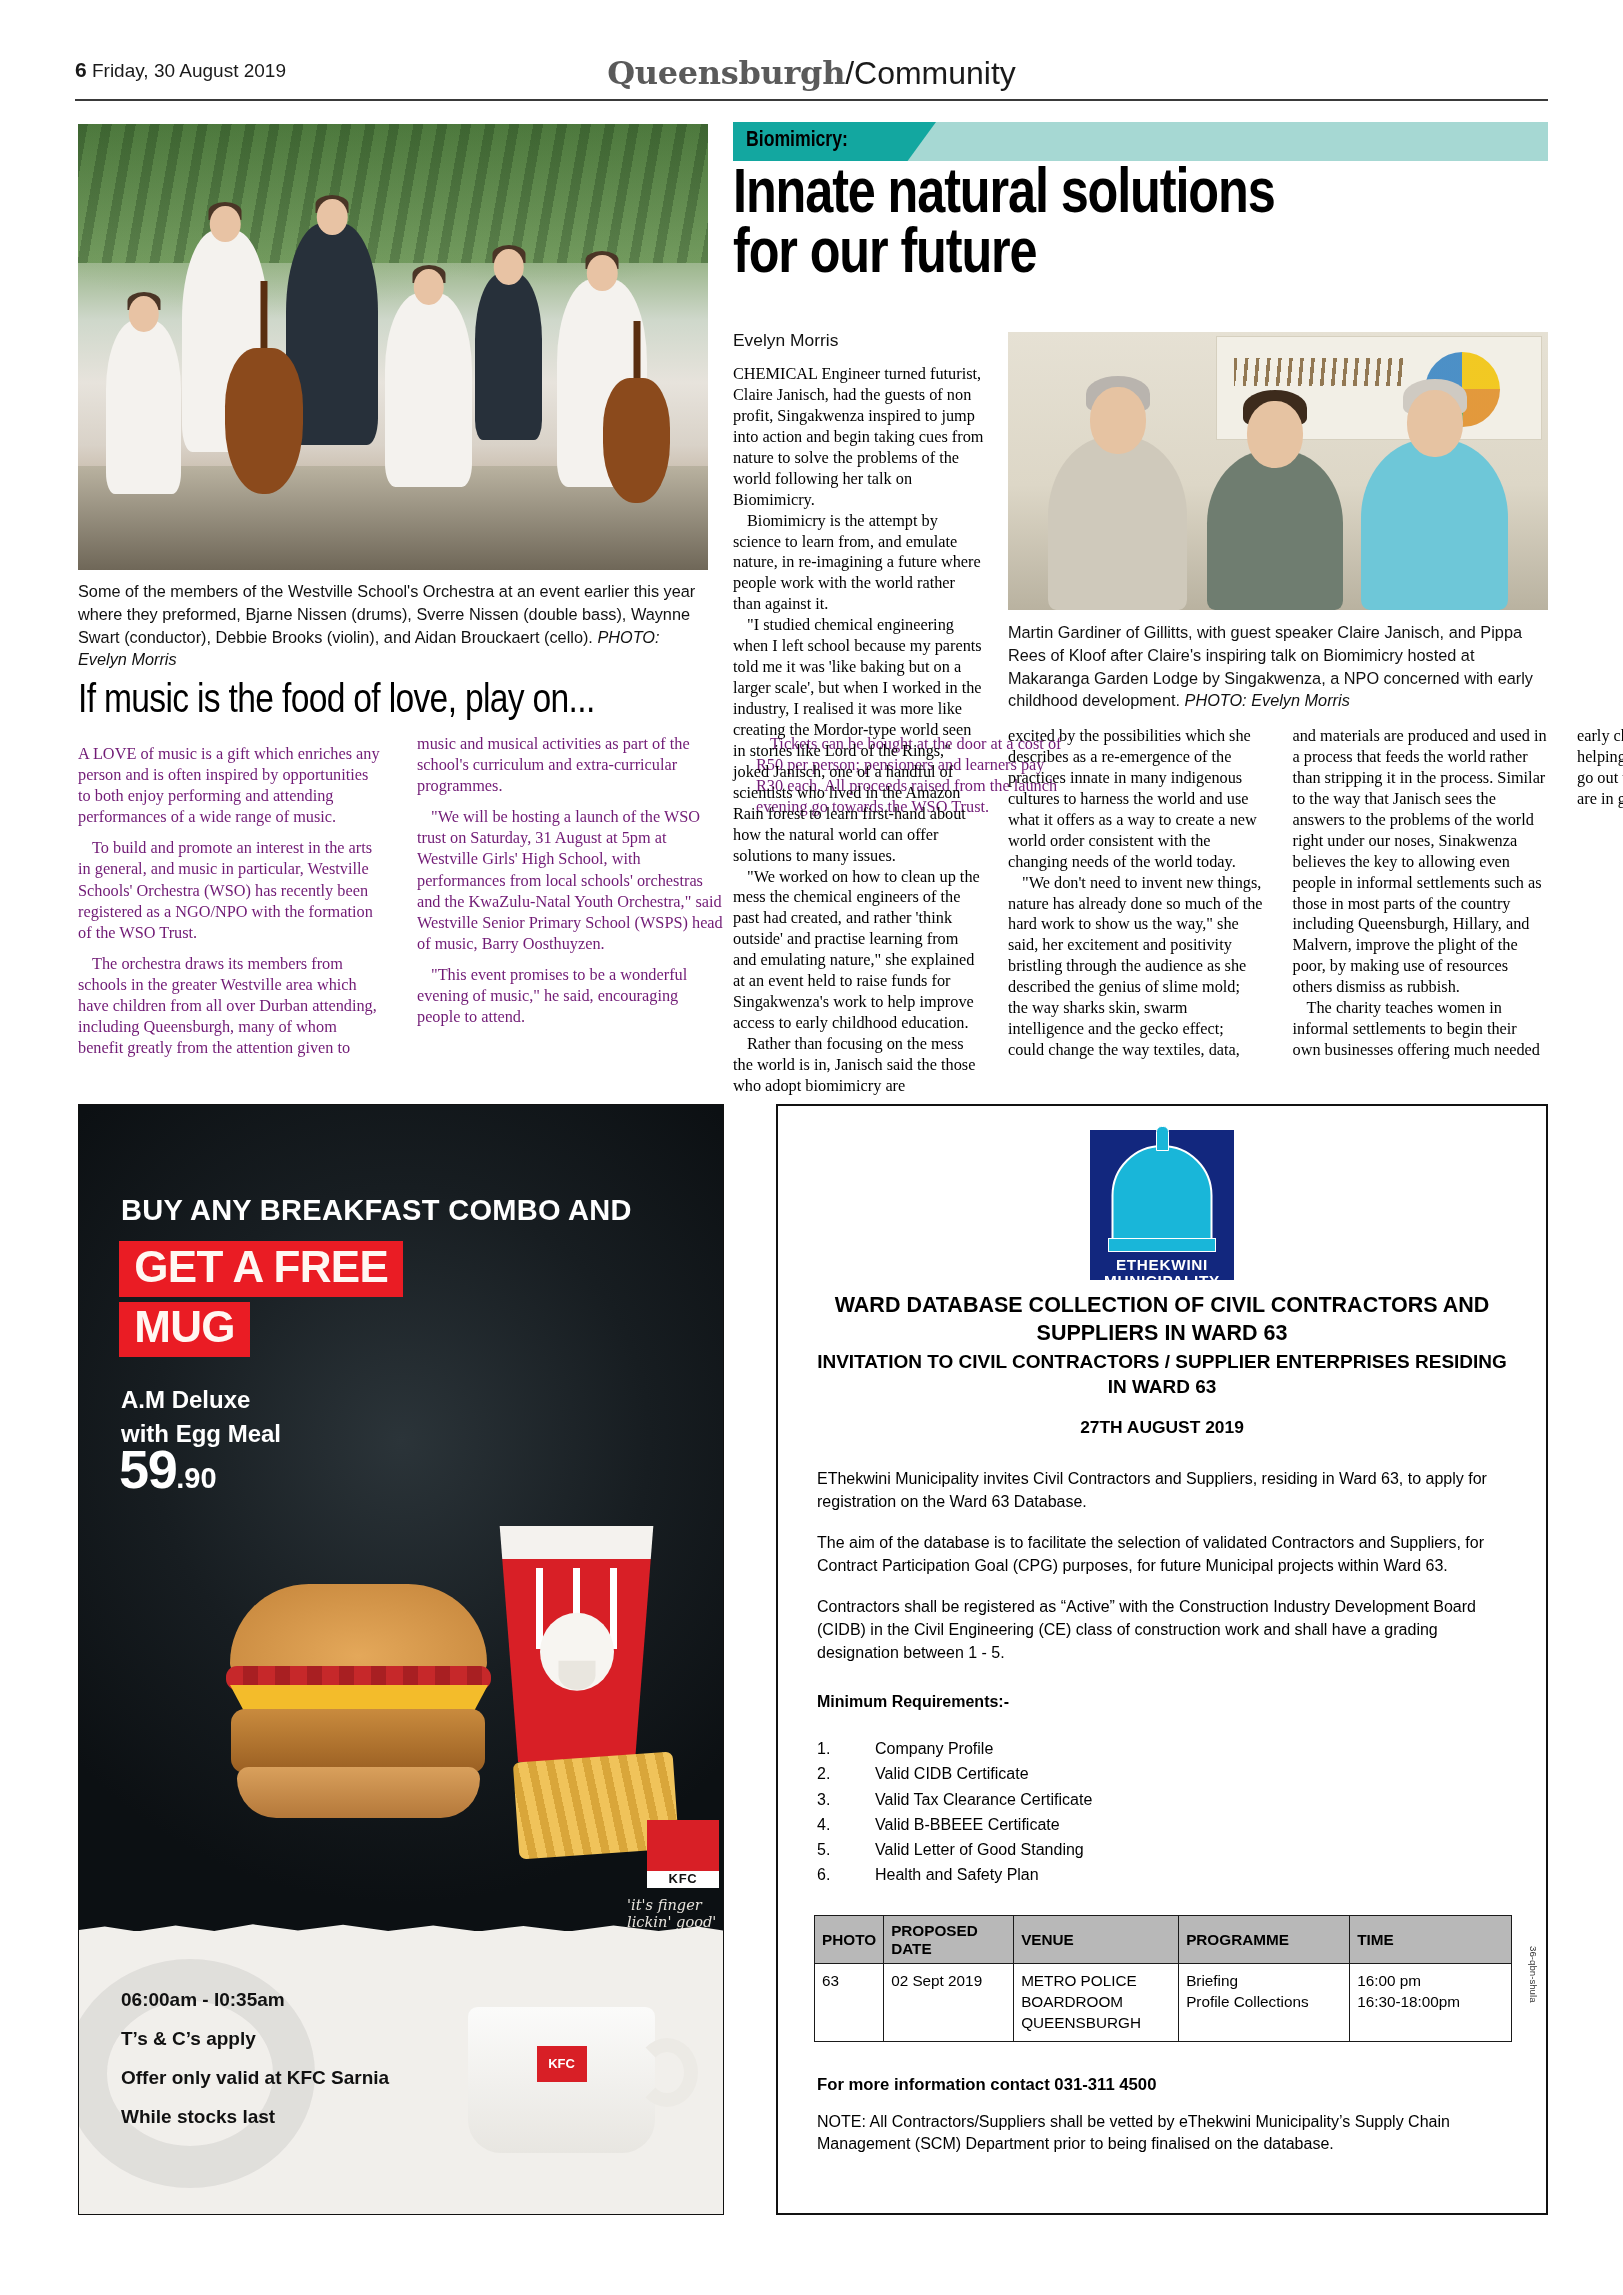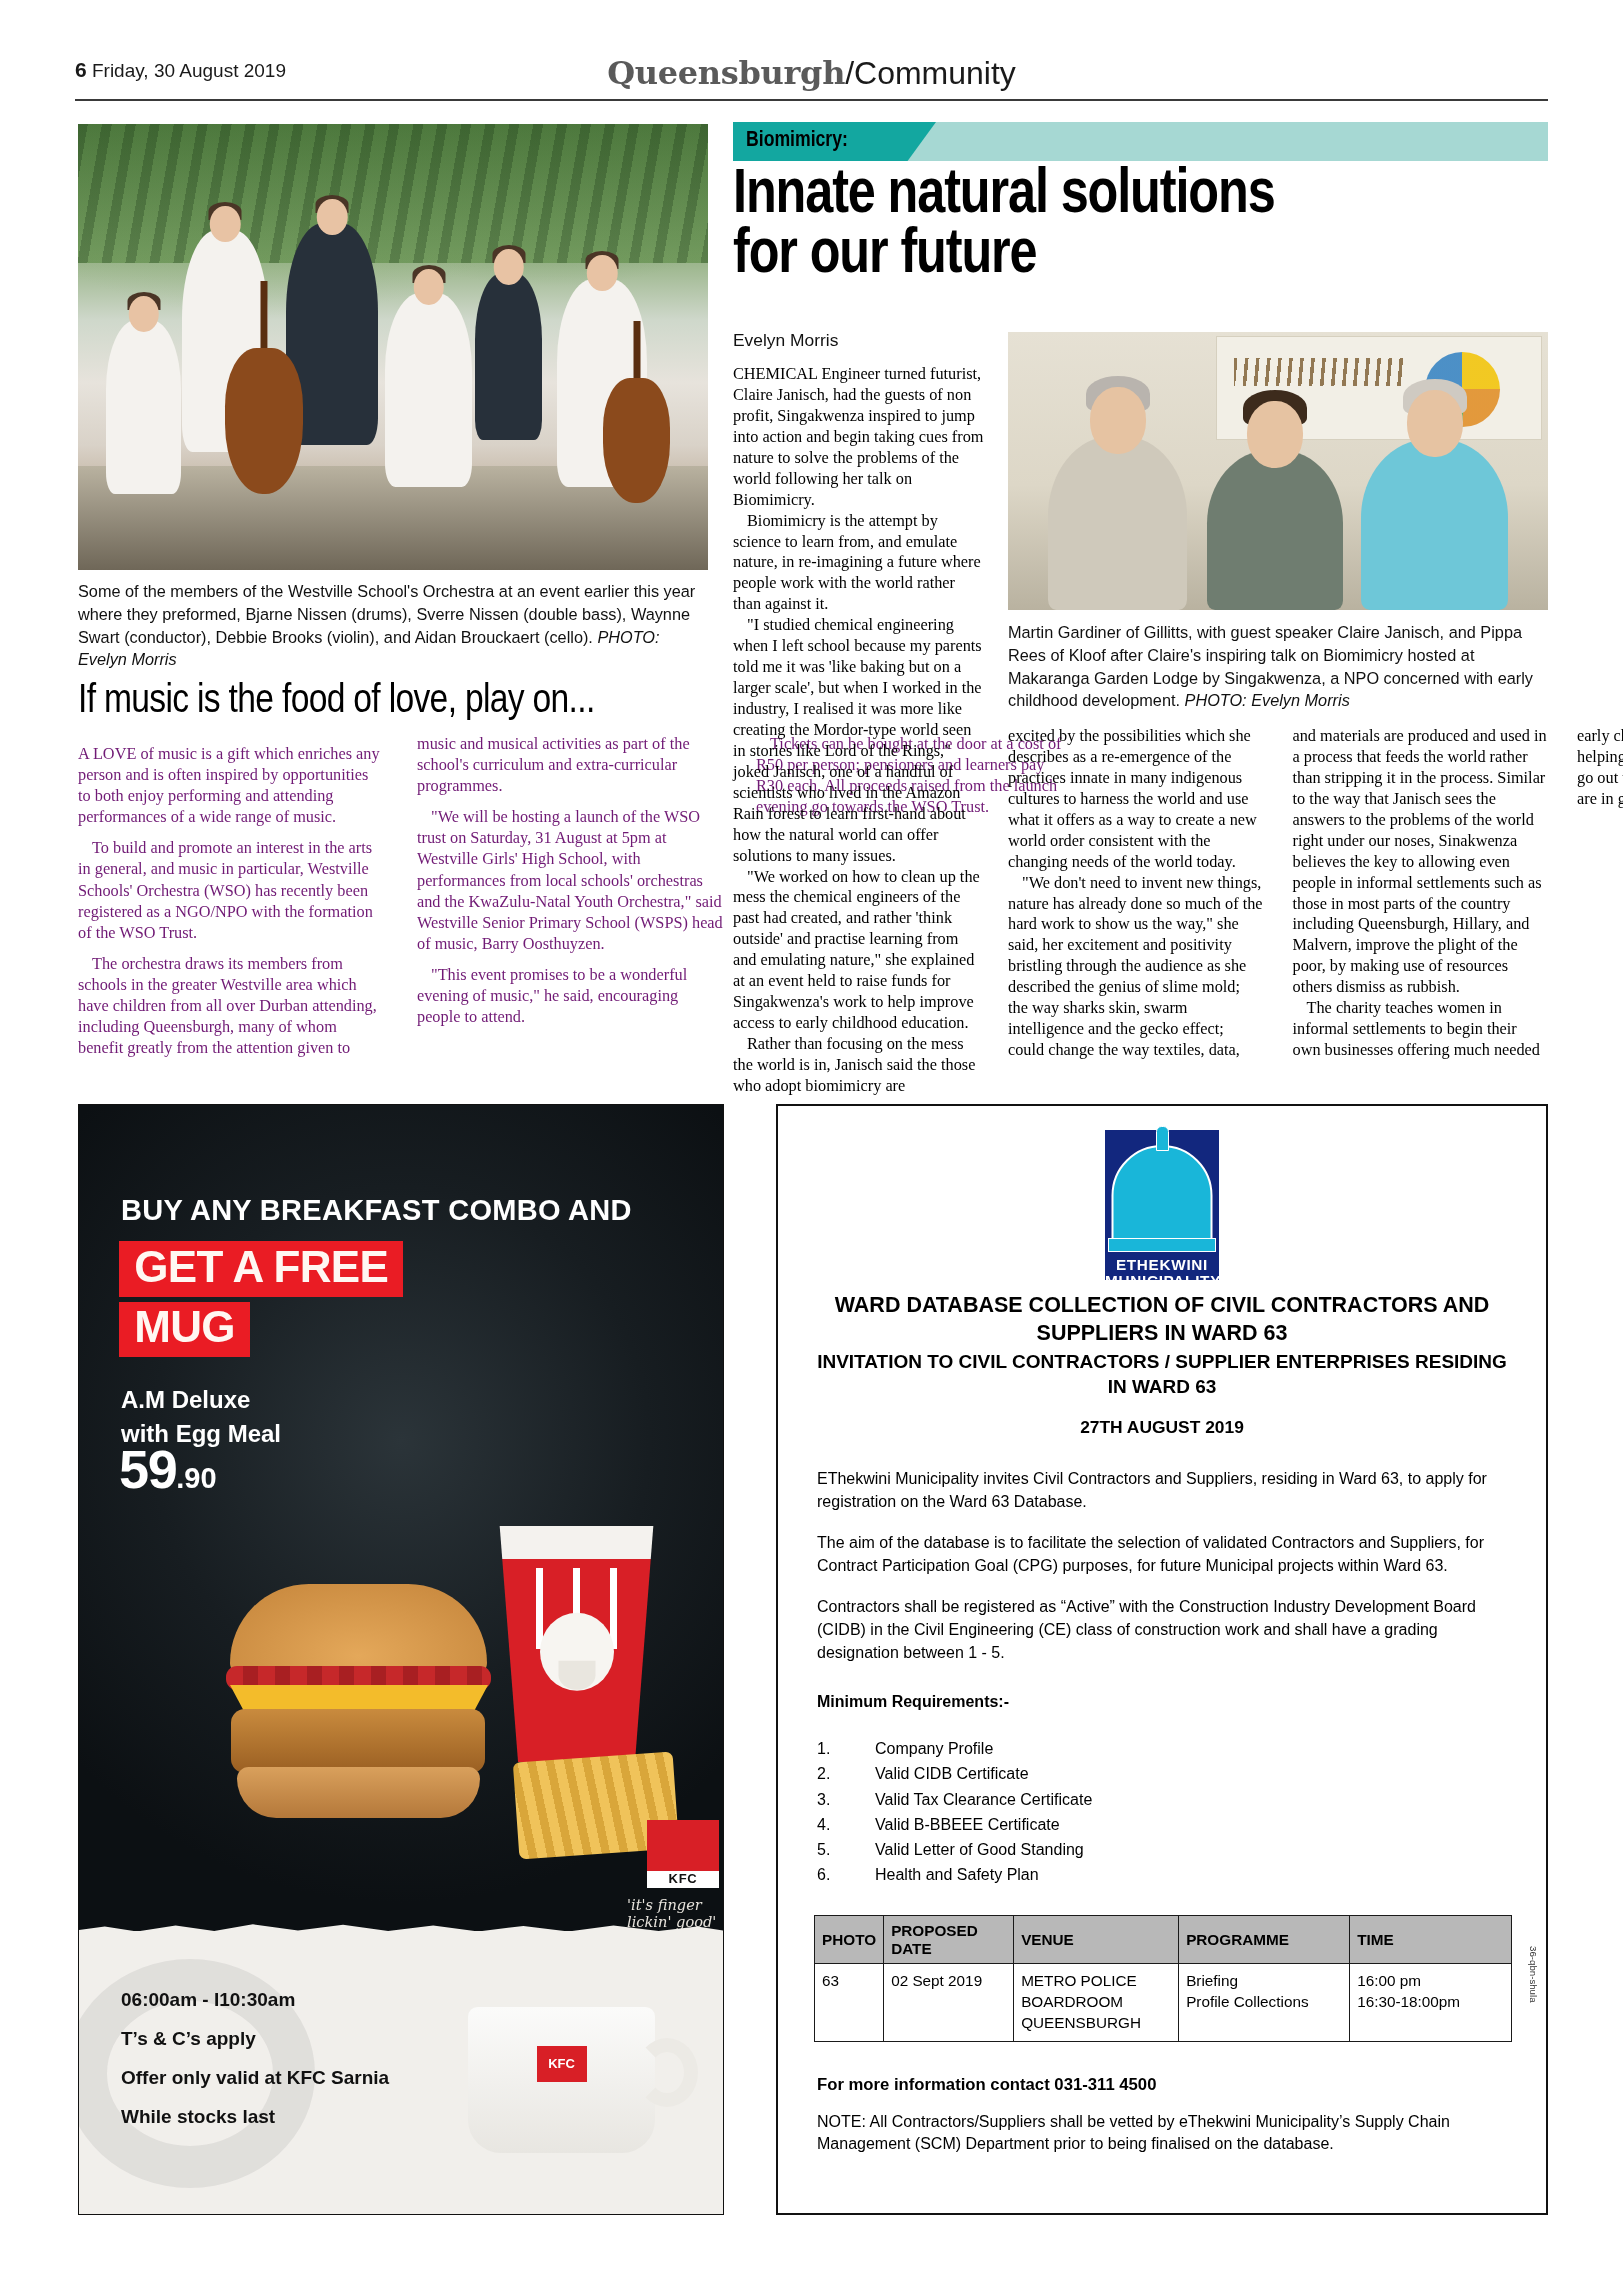--- a/index.html
+++ b/index.html
@@ -185,21 +185,21 @@
   .kfc-mugpic .lg { position:absolute; left:50%; top:39px; transform:translateX(-50%);
     width:50px; height:36px; background:#d81f26; }
   .kfc-mugpic .lg::after { content:"KFC"; position:absolute; left:0; right:0; top:9.7px;
     text-align:center; color:#fff; font-family:"Liberation Sans",sans-serif; font-weight:bold;
     font-size:13px; }
 
   
   .muni { position:absolute; left:776px; top:1104px; width:772px; height:1111px;
     border:2.1px solid #111; background:#fff; }
   .muni-logo { position:absolute; left:50%; top:23.6px; transform:translateX(-50%);
-    width:114px; height:150px; background:#12277e; }
+    width:144px; height:150px; background:#12277e; }
   .muni-logo .dome { position:absolute; left:50%; top:15.3px; transform:translateX(-50%);
     width:101px; height:97px; background:#19b6d9;
     border-radius: 51px 51px 0 0; border:2.1px solid #fff; }
   .muni-logo .dome::before { content:""; position:absolute; left:50%; top:-21px;
     transform:translateX(-50%); width:11px; height:23.6px; background:#19b6d9;
     border:1.4px solid #fff; border-radius:5.6px 5.6px 0 0; }
   .muni-logo .base { position:absolute; left:50%; top:108px; transform:translateX(-50%);
     width:108px; height:14px; background:#19b6d9; border:1.4px solid #fff; }
   .muni-logo .ln1, .muni-logo .ln2 { position:absolute; left:0; right:0; text-align:center;
     font-family:"Liberation Sans", sans-serif; font-weight:bold; color:#fff; font-size:15.3px;
@@ -387,21 +387,21 @@
     <div class="kfc-logo">
       <div class="bx"></div>
       <div class="kw">KFC</div>
     </div>
     <div class="kfc-slogan">'it's finger lickin' good'</div>
 
     <div class="kfc-white"></div>
     <div class="kfc-tear"></div>
     <div class="kfc-ghost"></div>
     <div class="kfc-terms">
-      <div>06:00am - I10:30am</div>
+      <div>06:00am - I0:35am</div>
       <div>T’s &amp; C’s apply</div>
       <div>Offer only valid at KFC Sarnia</div>
       <div>While stocks last</div>
     </div>
     <div class="kfc-mugpic">
       <span class="hdl"></span>
       <span class="lg"></span>
     </div>
   </div>
 

